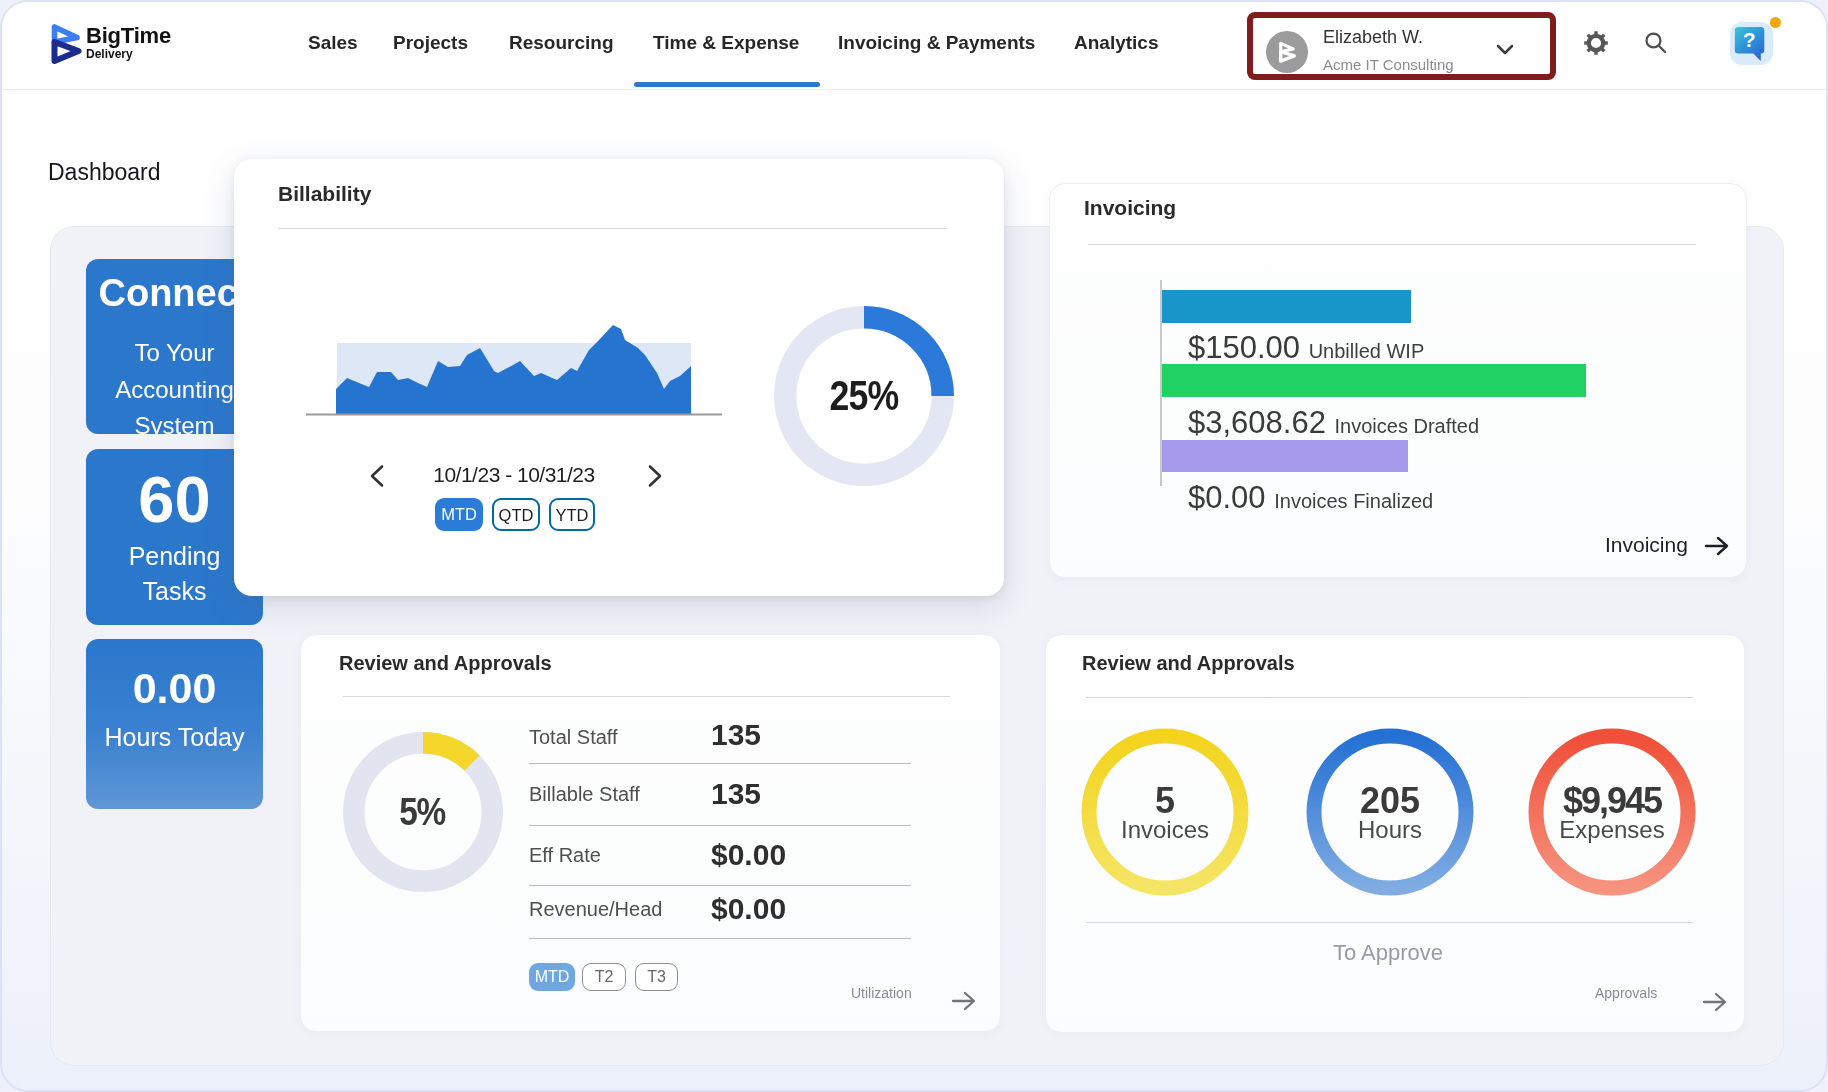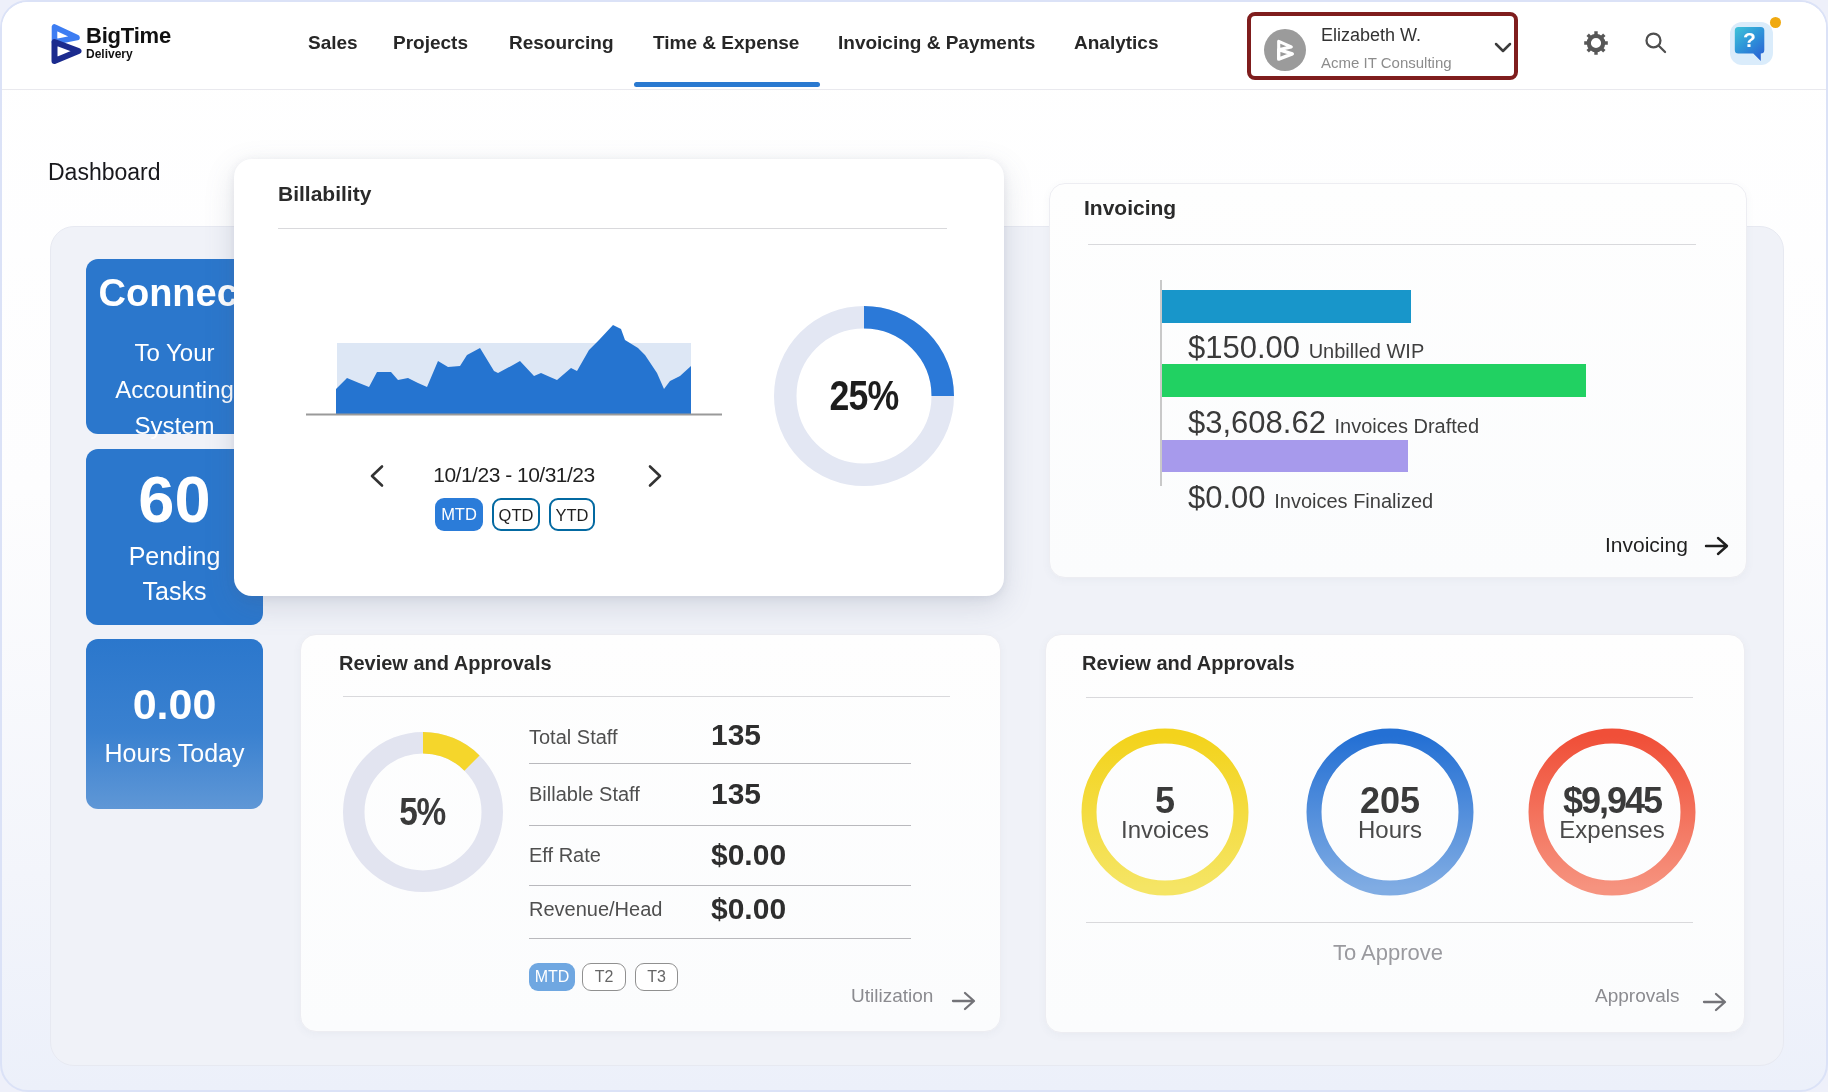--- a/index.html
+++ b/index.html
@@ -8,21 +8,21 @@
   .app { position:absolute; inset:0; border-radius:28px; border:2px solid #dbe2f7;
          background:linear-gradient(180deg,#ffffff 0%,#fdfdfe 45%,#f3f5fb 80%,#ecf0fa 100%); overflow:hidden; }
   
   .navbar { position:absolute; left:0; top:0; width:100%; height:88px; background:#fff; border-bottom:1px solid #e9e9ee; }
   .logo { position:absolute; left:49px; top:21px; display:flex; }
   .logo-txt { margin-left:4px; margin-top:1px; }
   .logo-txt .l1 { font-size:22px; font-weight:700; color:#111; letter-spacing:-0.2px; line-height:24px;}
   .logo-txt .l2 { font-size:12px; font-weight:700; color:#111; line-height:13px; }
   .nav-item { position:absolute; top:30px; font-size:19px; font-weight:700; color:#272727; }
   .underline { position:absolute; left:632px; top:80px; width:186px; height:5px; background:#2a79d0; border-radius:3px; }
-  .userbox { position:absolute; left:1245px; top:10px; width:271px; height:68px; border:4px solid #7f1d1d; border-radius:8px; background:#fff;padding-left:34px; }
+  .userbox { position:absolute; left:1245px; top:10px; width:309px; height:68px; border:6px solid #7f1d1d; border-radius:8px; background:#fff;padding-left:34px; }
   .avatar { position:absolute; left:13px; top:13px; width:42px; height:42px; border-radius:50%; background:#9b9b9b; display:flex; align-items:center; justify-content:center; }
   .uname { position:absolute; left:70px; top:9px; font-size:18px; color:#333; }
   .ucomp { position:absolute; left:70px; top:38px; font-size:15px; color:#8c8c8c; }
   .uchev { position:absolute; left:241px; top:20px; }
   .icon-gear { position:absolute; left:1581px; top:28px; }
   .icon-search { position:absolute; left:1640px; top:27px; }
   .help { position:absolute; left:1728px; top:20px; width:43px; height:43px; border-radius:12px; background:#daecfb; }
   .helpdot { position:absolute; left:1768px; top:15px; width:11px; height:11px; border-radius:50%; background:#f0a90f; }
   
   .pgtitle { position:absolute; left:46px; top:157px; font-size:23px; font-weight:400; color:#18181c; }
@@ -37,21 +37,21 @@
   
   .card { position:absolute; background:linear-gradient(180deg,#fefefe 0%,#fbfcfd 100%); border-radius:16px; border:1px solid #ededf2; box-shadow:0 2px 8px rgba(80,90,120,0.05); }
   .card h3 { font-size:21px; font-weight:700; color:#2a2a2a; position:absolute; }
   .hr { position:absolute; height:1px; background:#d9d9dc; }
   .bill { left:232px; top:157px; width:770px; height:437px; border-radius:18px; z-index:3; border:none; background:#fff;
           box-shadow:0 10px 30px rgba(90,100,130,0.18), 0 2px 8px rgba(90,100,130,0.10); }
   .inv  { left:1047px; top:181px; width:698px; height:395px; z-index:2; }
   .ra1  { left:298px; top:632px; width:701px; height:398px; }
   .ra2  { left:1043px; top:632px; width:700px; height:399px; }
   .link { position:absolute; font-size:21px; color:#1f1f1f; }
-  .glink { position:absolute; font-size:19px; color:#8b8b90; }
+  .glink { position:absolute; font-size:14px; color:#8b8b90; }
   
   .datetxt { position:absolute; left:402px; top:464px; width:220px; text-align:center; font-size:19.5px; color:#1f1f1f; }
   .tbtn { position:absolute; height:33px; border-radius:9px; font-size:16.5px; line-height:30px; text-align:center; }
   .tbtn.on { background:#2b7cd9; color:#fff; line-height:33px; }
   .tbtn.off { background:#fff; border:2px solid #0369a1; color:#1f1f1f; font-weight:400; }
   .donut-label { position:absolute; font-weight:700; color:#1d1d1d; text-align:center; }
   
   .bar { position:absolute; }
   .ival { position:absolute; font-size:31px; color:#3a3a3a; }
   .ilab { font-size:20px; color:#3f3f3f; }
@@ -141,21 +141,21 @@
 
   <div class="bc bc1">
     <div class="big" style="font-size:38px; margin-top:13px;">Connect</div>
     <div class="sm" style="margin-top:20px; line-height:36.5px; font-size:24px;">To Your<br>Accounting<br>System</div>
   </div>
   <div class="bc bc2">
     <div class="big" style="font-size:65px; margin-top:18px; line-height:65px;">60</div>
     <div class="sm" style="margin-top:7px; line-height:35px; font-size:25px;">Pending<br>Tasks</div>
   </div>
   <div class="bc bc3">
-    <div class="big" style="font-size:43px; margin-top:44px; line-height:43px;">0.00</div>
+    <div class="big" style="font-size:43px; margin-top:28px; line-height:43px;">0.00</div>
     <div class="sm" style="margin-top:13px; font-size:25px;">Hours Today</div>
   </div>
 
   <div class="card bill">
     <h3 style="left:44px; top:23px;">Billability</h3>
     <div class="hr" style="left:44px; top:69px; width:669px;"></div>
     <svg style="position:absolute; left:66px; top:153px;" width="430" height="110" viewBox="300 310 430 110">
       <rect x="337" y="341" width="354" height="71" fill="#dde7f5"></rect>
       <path fill="#2574d0" d="M336 387 L347 376 L359 381 L369 385 L377 370 L391 370 L398 378 L408 376 L418 381 L427 385 L438 359 L448 365 L460 364 L467 353 L480 346 L494 369 L498 371 L513 363 L520 359 L534 374 L541 371 L550 375 L557 378 L571 366 L577 369 L589 348 L599 338 L613 323 L621 327 L625 338 L638 346 L645 353 L657 371 L664 387 L670 379 L680 374 L691 364 L691 412 L336 412 Z"></path>
       <line x1="306" y1="412.5" x2="722" y2="412.5" stroke="#9a9a9a" stroke-width="2"></line>

